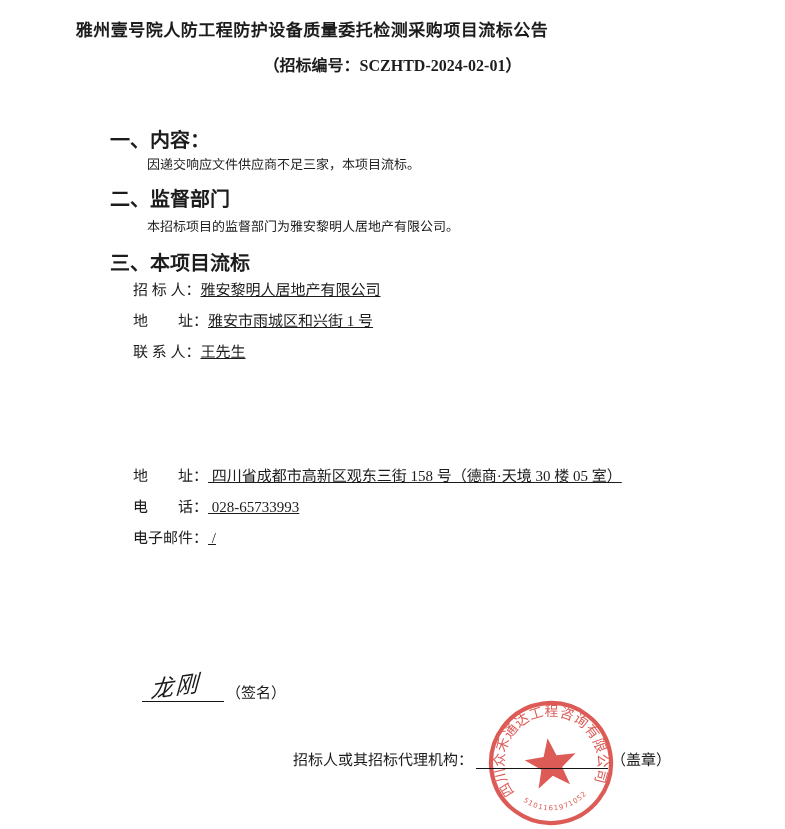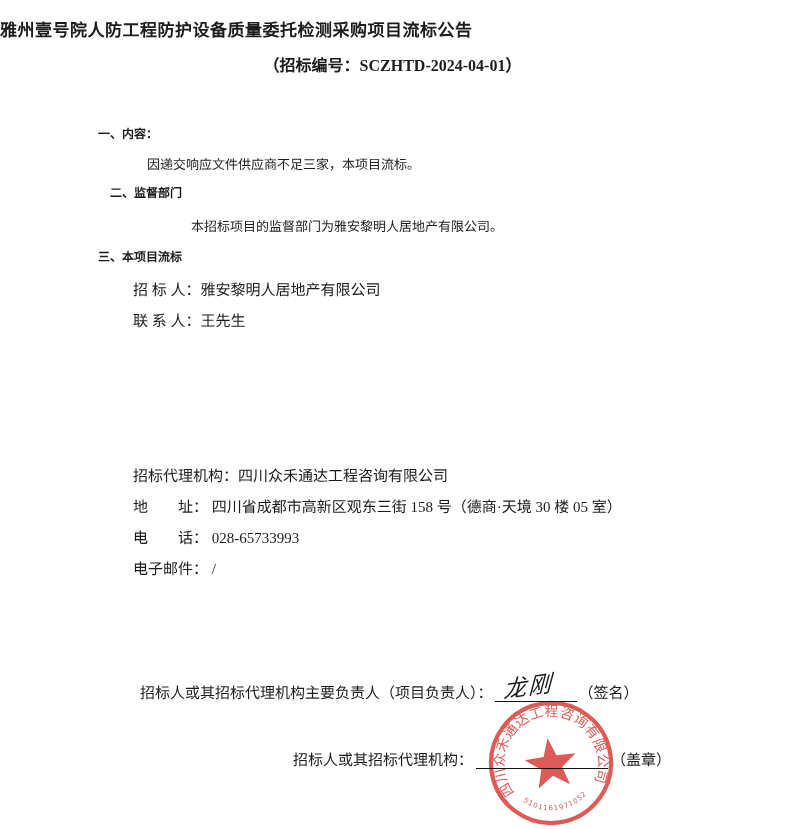--- a/index.html
+++ b/index.html
@@ -2,80 +2,80 @@
 <html lang="zh-CN"><head>
 <meta charset="utf-8">
 <style>
   html,body{margin:0;padding:0;}
   body{
     width:785px;height:829px;background:#ffffff;position:relative;overflow:hidden;
     font-family:"Liberation Serif","DejaVu Serif",serif;color:#1c1c1c;
   }
   .abs{position:absolute;}
   .doc-title{
-    top:16px;left:0;width:624px;
+    top:16px;left:0;width:624px;text-align:center;
     font-size:17px;font-weight:bold;letter-spacing:.5px;white-space:pre;
   }
   .doc-subtitle{
     top:52px;left:0;width:785px;text-align:center;
     font-size:16px;font-weight:600;white-space:pre;
   }
   .sec-heading{
-    left:98px;font-size:12px;font-weight:bold;white-space:pre;
+    left:110px;font-size:20px;font-weight:bold;white-space:pre;
     font-family:"Liberation Sans","DejaVu Sans",sans-serif;
   }
   .sec-body{left:147px;font-size:13px;white-space:pre;}
   .contact-block{left:133px;font-size:15px;}
   .contact-row{height:31px;line-height:20px;white-space:pre;}
   .contact-label{white-space:pre;}
-  .contact-value{white-space:pre;}
+  .contact-value{white-space:pre;text-decoration:underline;}
   .footer-line{font-size:15px;white-space:pre;z-index:2;display:flex;align-items:flex-end;}
   .blank{
     display:inline-block;border-bottom:1.6px solid #151515;height:19px;
     position:relative;vertical-align:bottom;
   }
   .sig-blank{width:82px;margin:0 2px;}
   .stamp-blank{width:132px;margin:0 3px;}
   .sig-name{
     position:absolute;left:8px;top:-11px;font-size:23px;color:#1a1a1a;
     font-style:italic;transform:rotate(-8deg) skewX(-10deg);
     transform-origin:left bottom;white-space:pre;letter-spacing:2px;
     font-family:"Liberation Serif","DejaVu Serif",serif;
   }
   .seal-box{left:481px;top:693px;width:140px;height:140px;z-index:1;opacity:.88;}
   .seal-box svg{display:block;}
 </style>
 </head>
 <body>
 
 <div class="abs doc-title">雅州壹号院人防工程防护设备质量委托检测采购项目流标公告</div>
-<div class="abs doc-subtitle">（招标编号：SCZHTD-2024-04-01）</div>
+<div class="abs doc-subtitle">（招标编号：SCZHTD-2024-02-01）</div>
 
 <div class="abs sec-heading" style="top:124px;">一、内容：</div>
 <div class="abs sec-body" style="top:154px;">因递交响应文件供应商不足三家，本项目流标。</div>
 
-<div class="abs sec-heading" style="top:183px;margin-left:12px;">二、监督部门</div>
-<div class="abs sec-body" style="top:216px;margin-left:44px;">本招标项目的监督部门为雅安黎明人居地产有限公司。</div>
+<div class="abs sec-heading" style="top:183px;">二、监督部门</div>
+<div class="abs sec-body" style="top:216px;">本招标项目的监督部门为雅安黎明人居地产有限公司。</div>
 
 <div class="abs sec-heading" style="top:247px;">三、本项目流标</div>
 
 <div class="abs contact-block" style="top:280px;">
   <div class="contact-row"><span class="contact-label">招 标 人：</span><span class="contact-value">雅安黎明人居地产有限公司</span></div>
+  <div class="contact-row"><span class="contact-label">地　　址：</span><span class="contact-value">雅安市雨城区和兴街 1 号</span></div>
   <div class="contact-row"><span class="contact-label">联 系 人：</span><span class="contact-value">王先生</span></div>
 </div>
 
 <div class="abs contact-block" style="top:466px;">
-  <div class="contact-row"><span class="contact-label">招标代理机构：</span><span class="contact-value">四川众禾通达工程咨询有限公司</span></div>
   <div class="contact-row"><span class="contact-label">地　　址：</span><span class="contact-value"> 四川省成都市高新区观东三街 158 号（德商·天境 30 楼 05 室）</span></div>
   <div class="contact-row"><span class="contact-label">电　　话：</span><span class="contact-value"> 028-65733993</span></div>
   <div class="contact-row"><span class="contact-label">电子邮件：</span><span class="contact-value"> /</span></div>
 </div>
 
 <div class="abs footer-line" style="top:681px;left:140px;">
-  <span>招标人或其招标代理机构主要负责人（项目负责人）：</span><span class="blank sig-blank"><span class="sig-name">龙刚</span></span><span>（签名）</span>
+  <span class="blank sig-blank"><span class="sig-name">龙刚</span></span><span>（签名）</span>
 </div>
 
 <div class="abs footer-line" style="top:748px;left:293px;">
   <span>招标人或其招标代理机构：</span><span class="blank stamp-blank"></span><span>（盖章）</span>
 </div>
 
 <div class="abs seal-box">
   <svg width="140" height="140" viewBox="-70 -70 140 140" xmlns="http://www.w3.org/2000/svg">
     <g transform="rotate(-8)">
       <circle r="60" fill="none" stroke="#d9453f" stroke-width="4.2"></circle>

